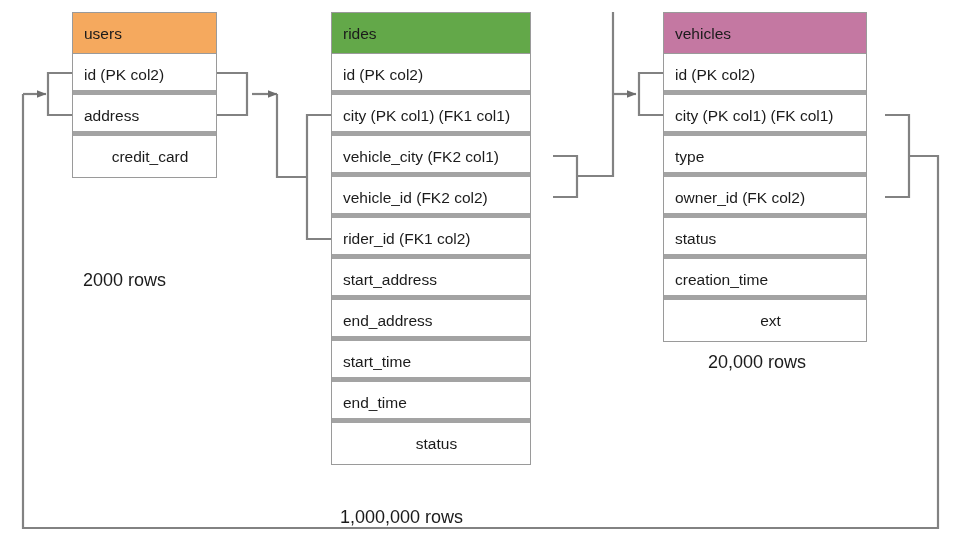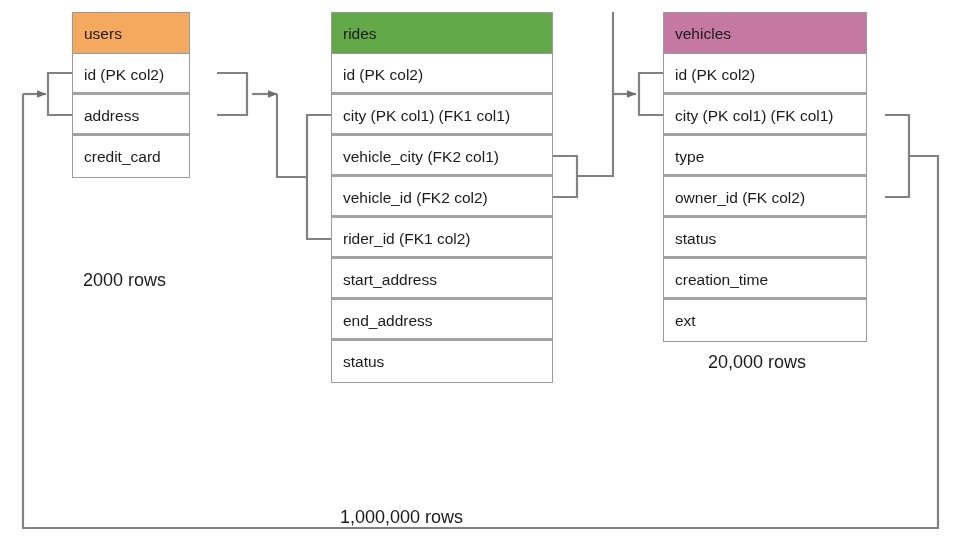--- a/index.html
+++ b/index.html
@@ -40,27 +40,28 @@
     white-space: nowrap;
     overflow: hidden;
   }
   .tbl-row {
     box-sizing: border-box;
     height: 41px;
     line-height: 41px;
     padding: 0 0 0 11px;
     font-size: 15.5px;
     color: #1b1b1b;
-    border-bottom: 3px solid #a3a3a3;
+    border-bottom: 5px solid #a3a3a3;
     white-space: nowrap;
     overflow: hidden;
     background: #ffffff;
   }
   .tbl-row.last {
     border-bottom: none;
+    text-align: center;
   }
   .rowcount {
     position: absolute;
     font-size: 18px;
     color: #1b1b1b;
     white-space: nowrap;
   }
 </style>
 </head>
 <body>
@@ -105,41 +106,43 @@
 
       <g>
         <path d="M885,115 L909,115 L909,197 L885,197"></path>
         <path d="M909,156 L938,156 L938,528 L23,528 L23,94"></path>
         <path d="M23,94 L46,94" marker-end="url(#arrowRight)"></path>
       </g>
 
     </g>
   </svg>
 
-  <div class="table-box" style="left:72px; top:12px; width:118px;">
+  <div class="table-box" style="left:72px; top:12px; width:145px;">
     <div class="tbl-header" style="background:#F5A95E;">
       <span>users</span>
     </div>
     <div class="tbl-row">id (PK col2)</div>
     <div class="tbl-row">address</div>
     <div class="tbl-row last">credit_card</div>
   </div>
   <div class="rowcount" style="left:83px; top:270px;">2000 rows</div>
 
-  <div class="table-box" style="left:331px; top:12px; width:222px;">
+  <div class="table-box" style="left:331px; top:12px; width:200px;">
     <div class="tbl-header" style="background:#63A849;">
       <span>rides</span>
     </div>
     <div class="tbl-row">id (PK col2)</div>
     <div class="tbl-row">city (PK col1) (FK1 col1)</div>
     <div class="tbl-row">vehicle_city (FK2 col1)</div>
     <div class="tbl-row">vehicle_id (FK2 col2)</div>
     <div class="tbl-row">rider_id (FK1 col2)</div>
     <div class="tbl-row">start_address</div>
     <div class="tbl-row">end_address</div>
+    <div class="tbl-row">start_time</div>
+    <div class="tbl-row">end_time</div>
     <div class="tbl-row last">status</div>
   </div>
   <div class="rowcount" style="left:340px; top:507px;">1,000,000 rows</div>
 
   <div class="table-box" style="left:663px; top:12px; width:204px;">
     <div class="tbl-header" style="background:#C478A2;">
       <span>vehicles</span>
     </div>
     <div class="tbl-row">id (PK col2)</div>
     <div class="tbl-row">city (PK col1) (FK col1)</div>

